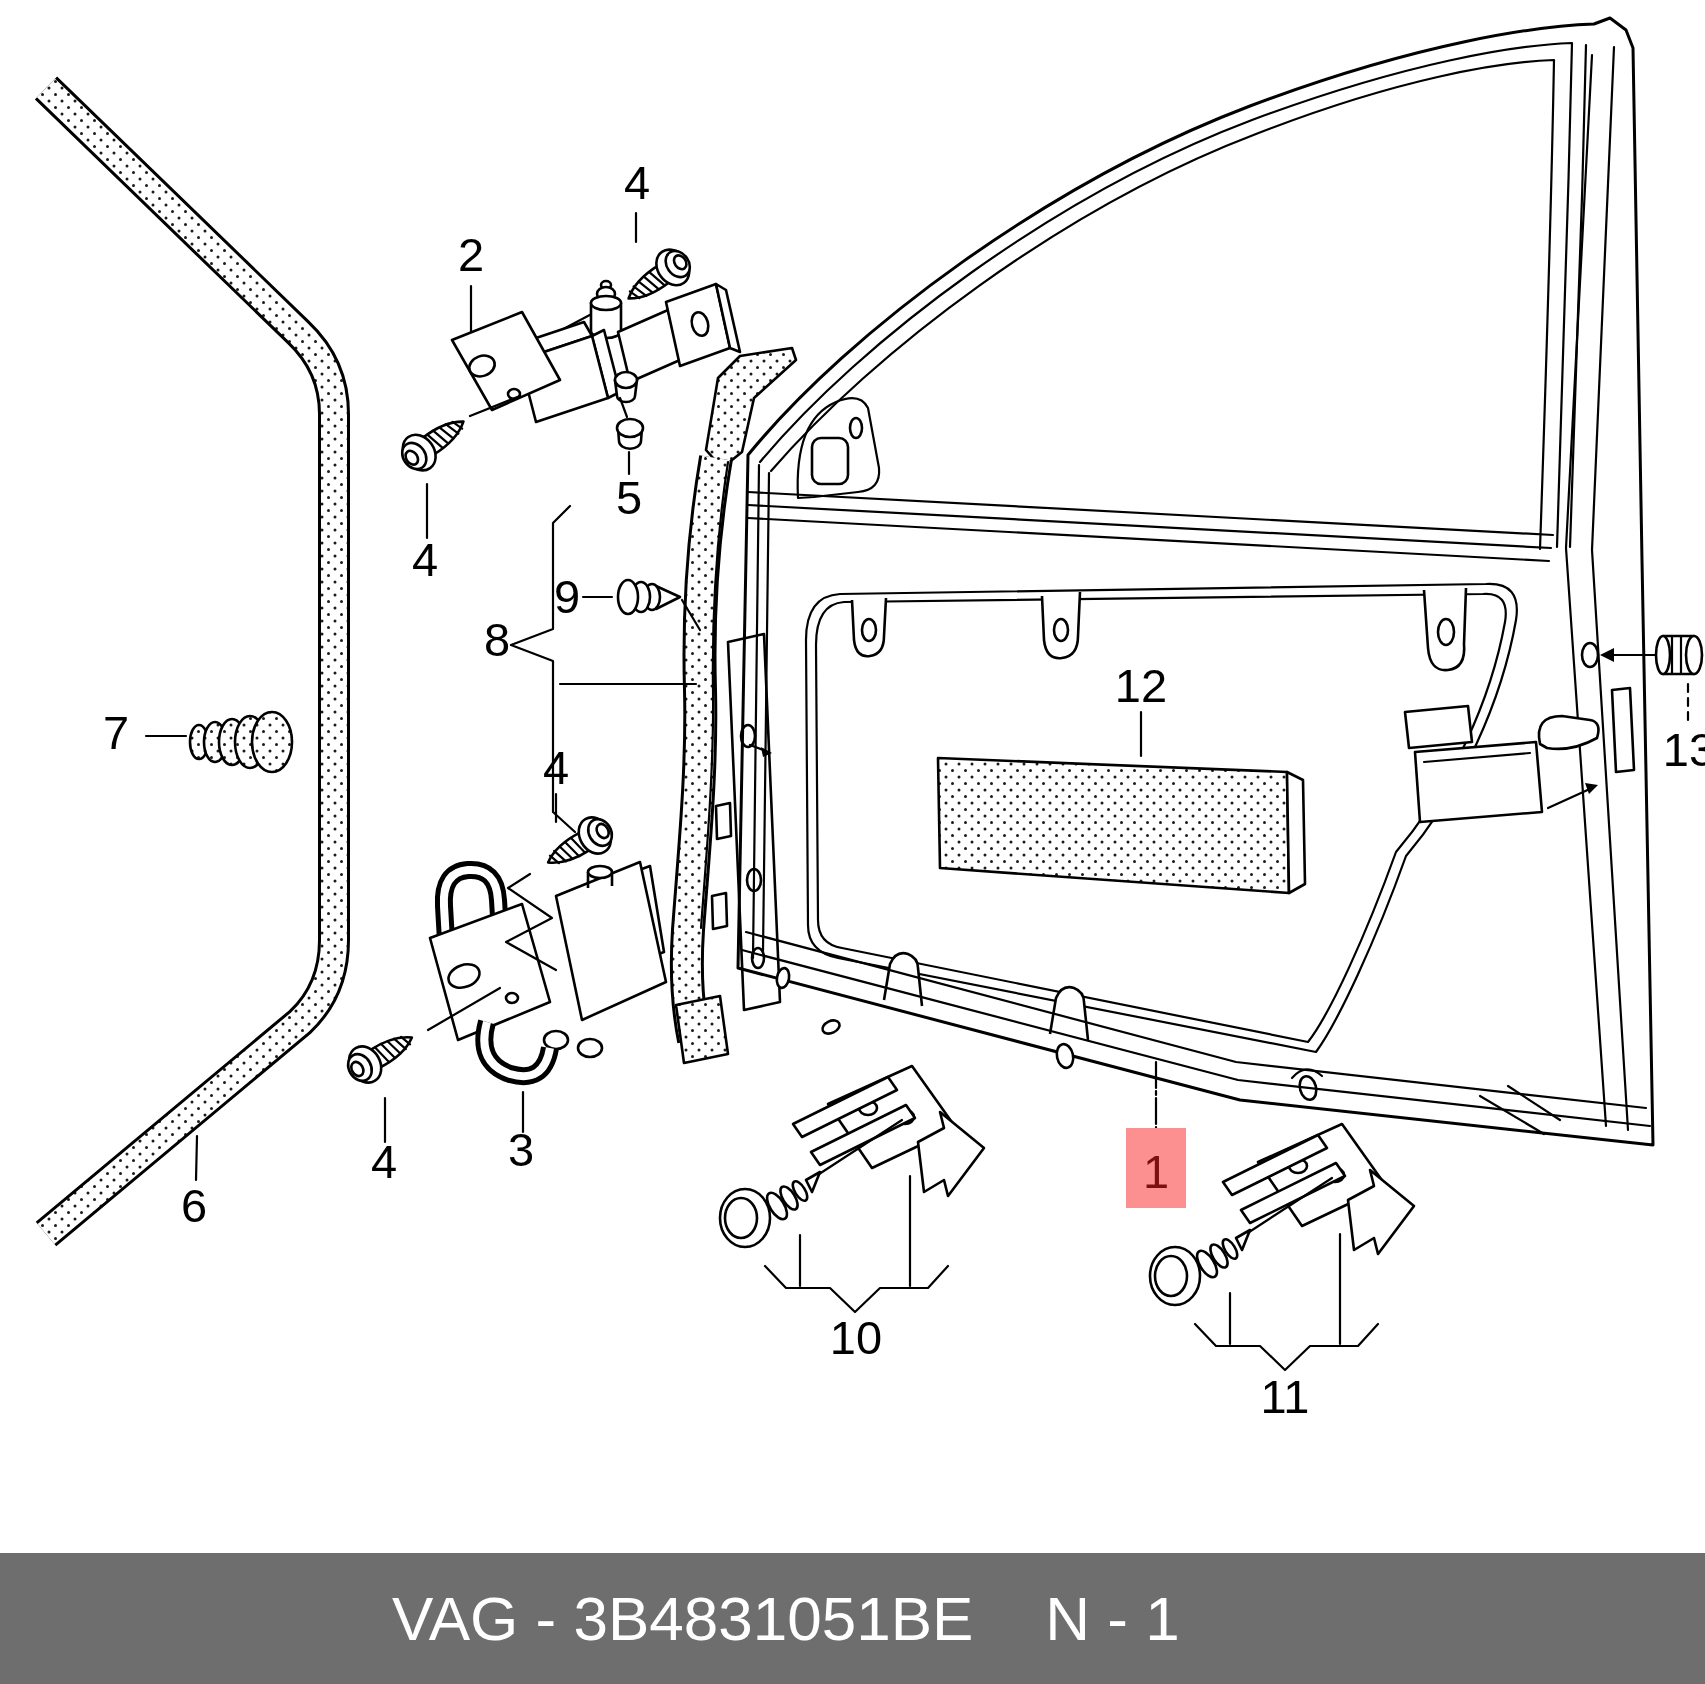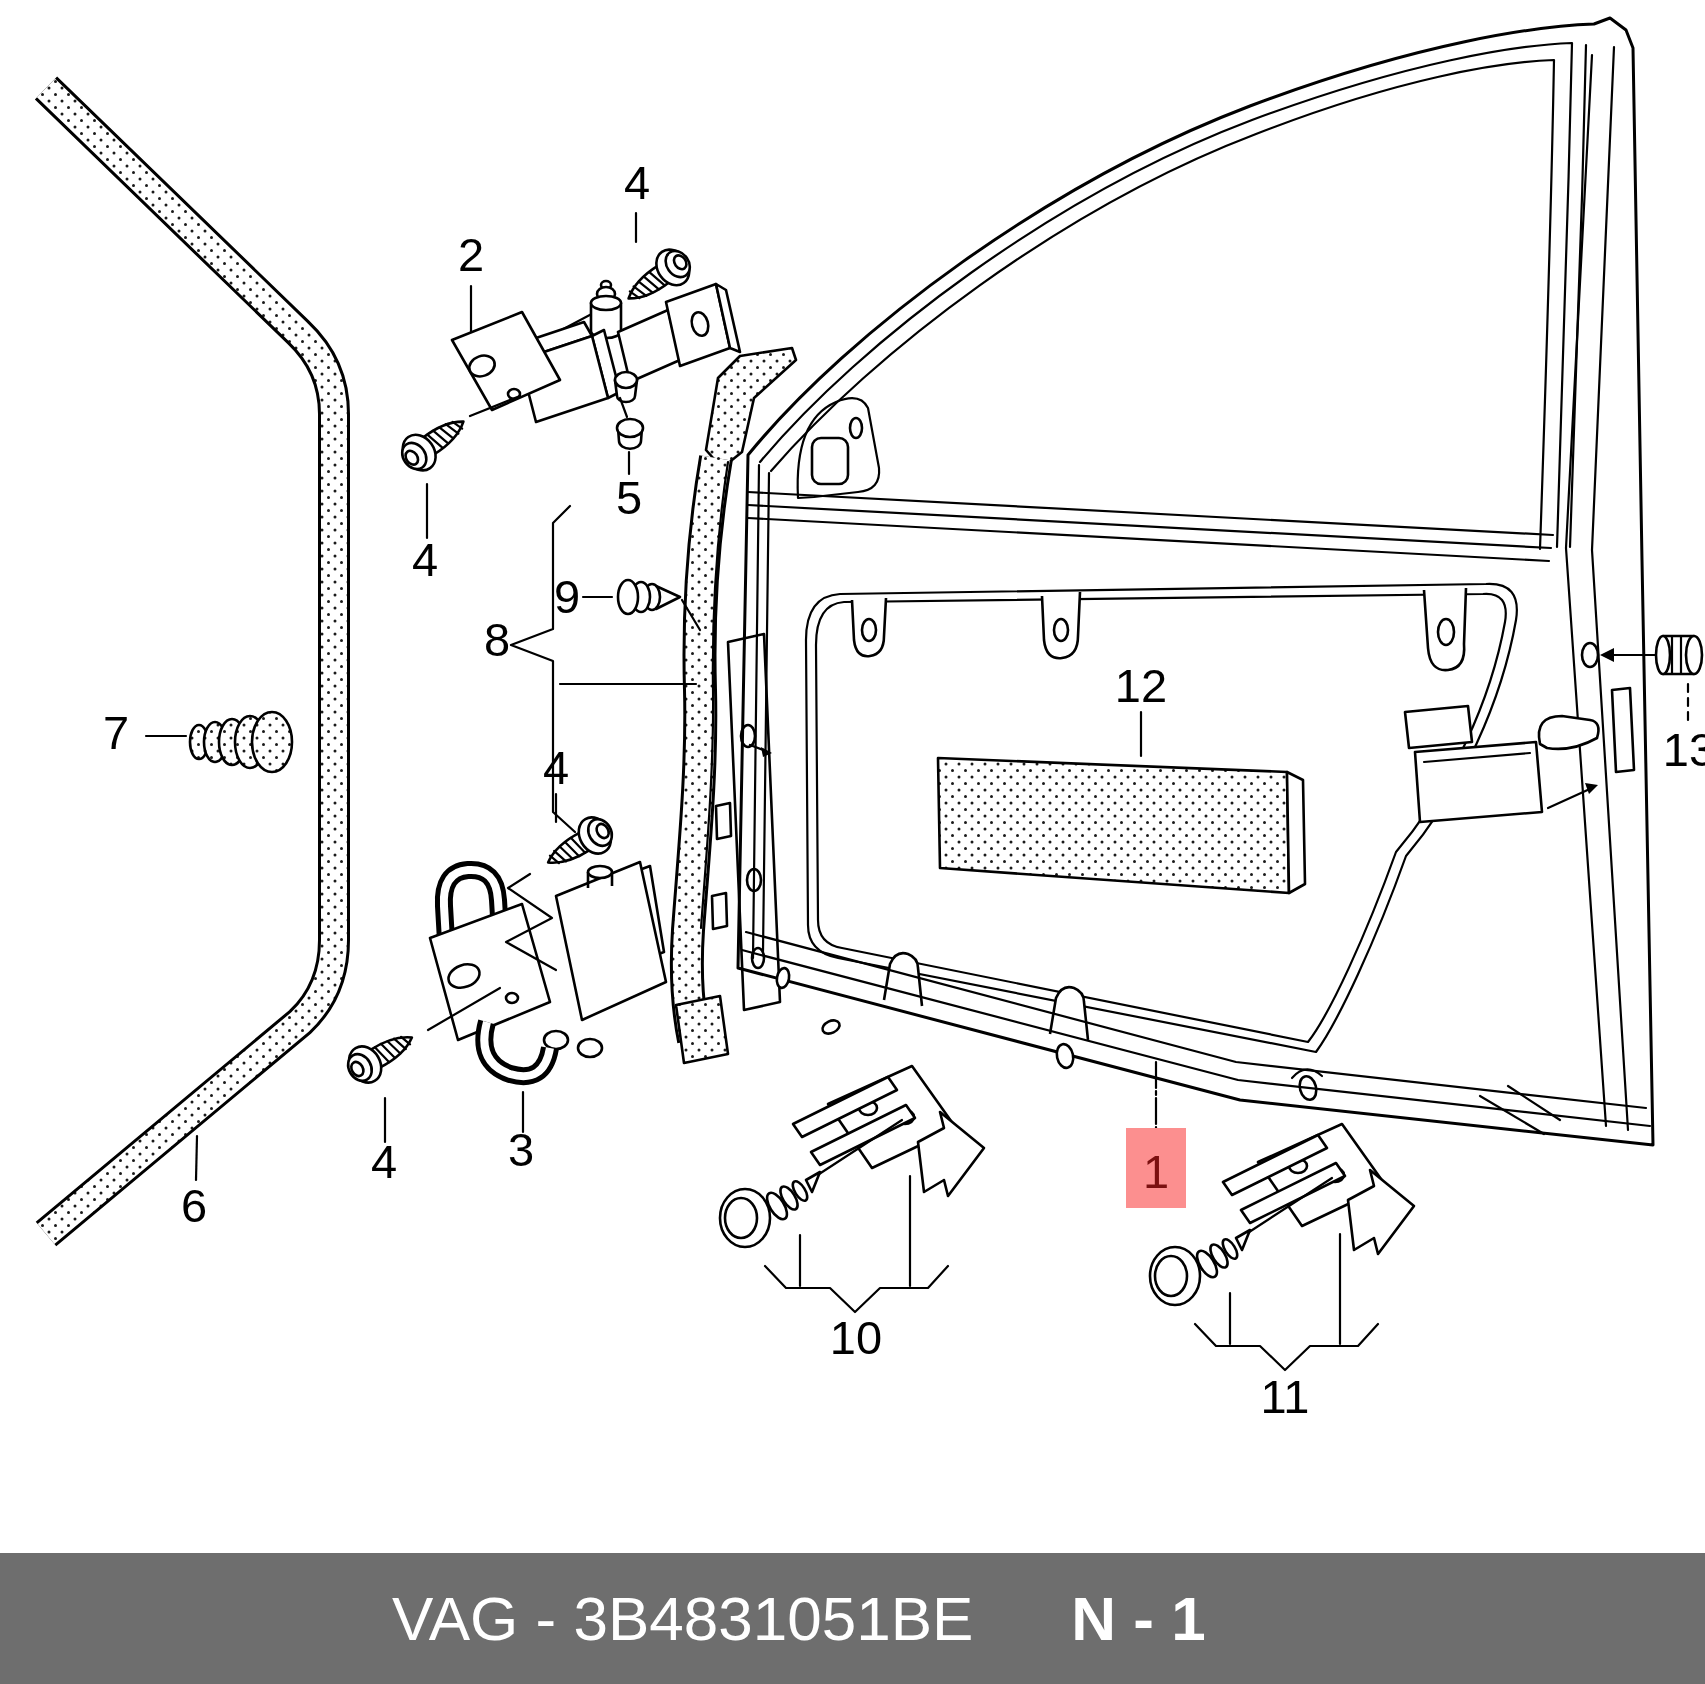--- a/index.html
+++ b/index.html
@@ -9,21 +9,21 @@
   svg .ln{fill:none;stroke:#000;stroke-width:3;stroke-linejoin:round;stroke-linecap:round;}
   svg .ln2{fill:none;stroke:#000;stroke-width:2.2;stroke-linejoin:round;stroke-linecap:round;}
   svg .wh{fill:#fff;stroke:#000;stroke-width:2.6;stroke-linejoin:round;}
   svg .stp{fill:url(#stip);stroke:#000;stroke-width:2.6;stroke-linejoin:round;}
   svg .blk{fill:#000;stroke:none;}
   svg text.plbl{font-family:"Liberation Sans",sans-serif;font-size:47px;fill:#000;text-anchor:middle;}
   svg text.hl{font-family:"Liberation Sans",sans-serif;font-size:47px;text-anchor:middle;}
   .footer{position:absolute;left:0;top:1553px;width:1705px;height:131px;display:flex;align-items:center;}
   .footer span{color:#fff;font-size:62px;white-space:pre;}
   .footer .code{margin-left:392px;}
-  .footer .pageref{margin-left:98px;font-weight:bold;}
+  .footer .pageref{margin-left:72px;}
 </style>
 </head>
 <body>
 
 <div class="stage">
 
 <svg class="art" width="1705" height="1553" viewBox="0 0 1705 1553">
   <defs>
     <pattern id="stip" width="13" height="13" patternUnits="userSpaceOnUse">
       <rect width="13" height="13" fill="#ffffff"></rect>

